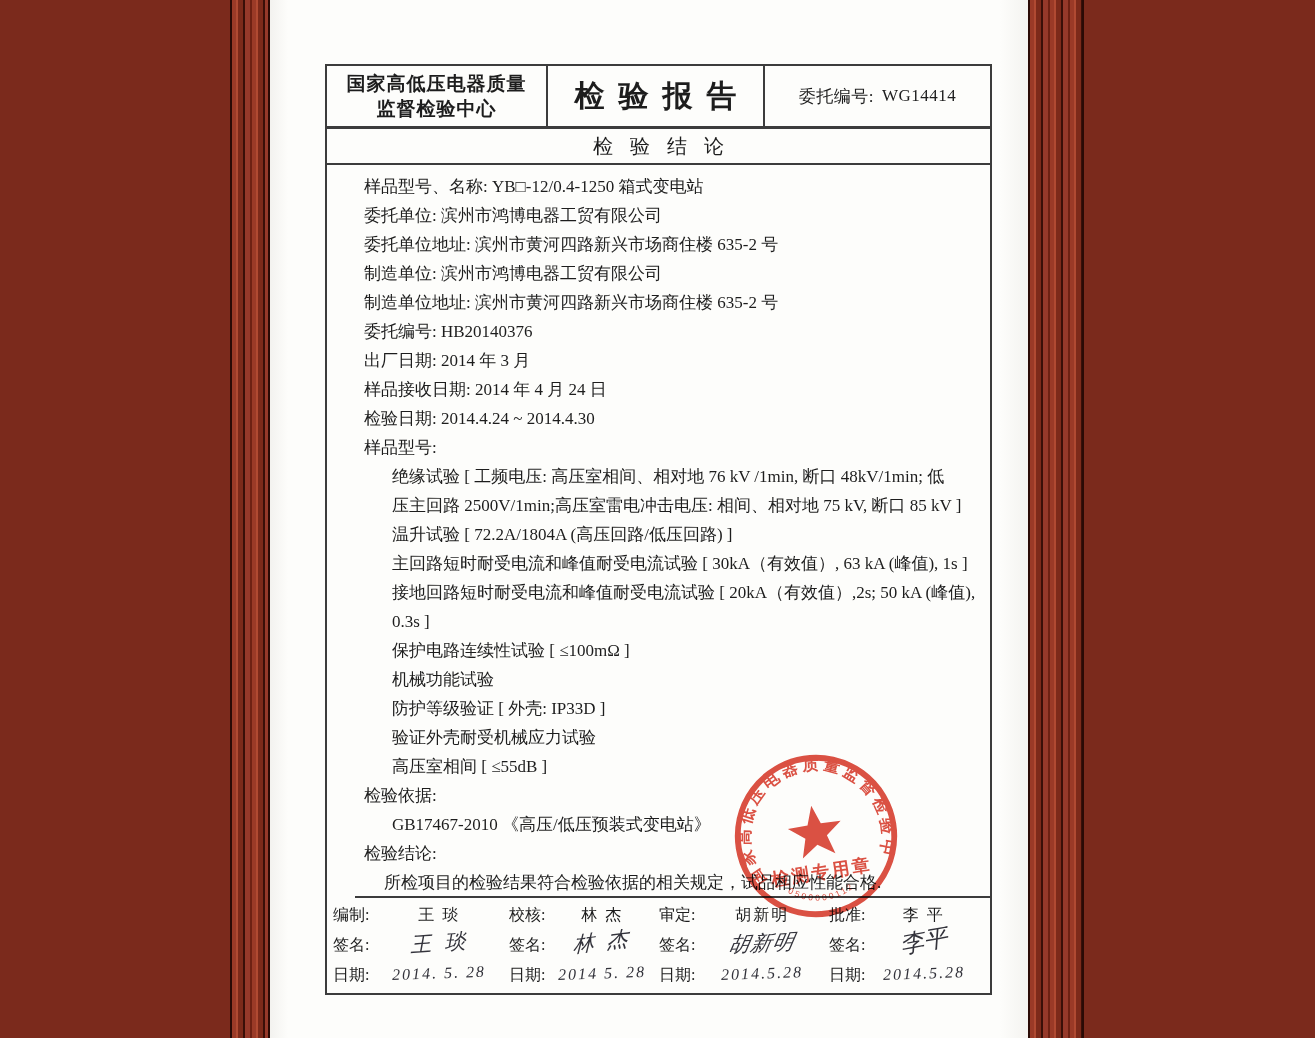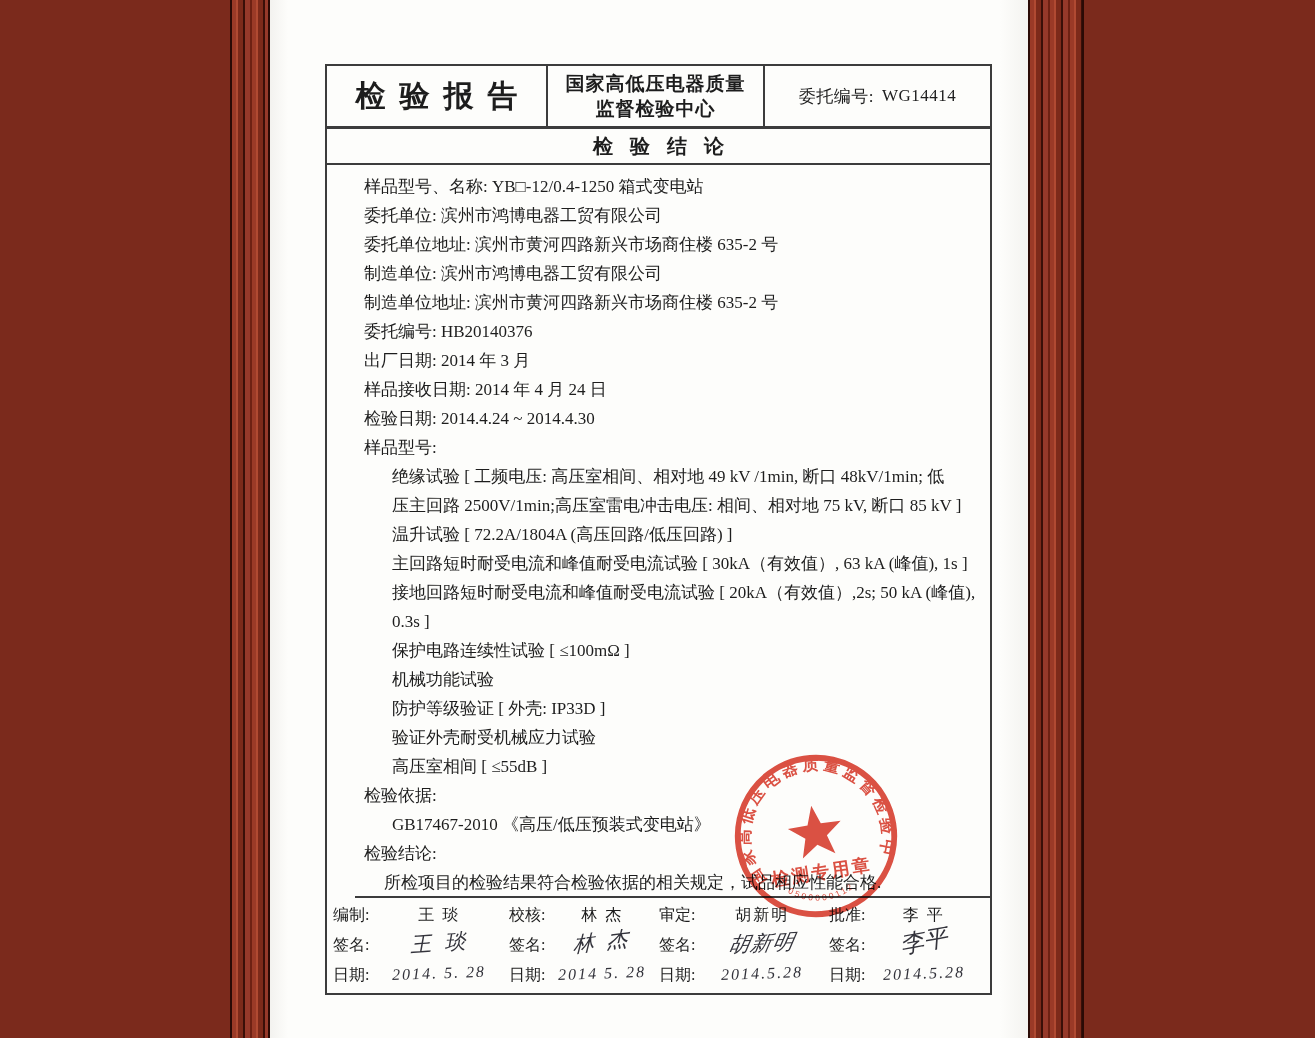--- a/index.html
+++ b/index.html
@@ -29,21 +29,21 @@
     border:2px solid #3c3c3c;color:#1d1d1d;
   }
   .hdr{display:grid;grid-template-columns:221px 217px 1fr;border-bottom:3px solid #3c3c3c;}
   .hdr-cell{min-height:60px;display:flex;flex-direction:column;justify-content:center;align-items:center;}
   .hdr-cell.org{border-right:2px solid #3c3c3c;font-size:19px;line-height:25px;letter-spacing:1px;font-weight:600;}
   .hdr-cell.title{border-right:2px solid #3c3c3c;font-size:30px;font-weight:700;letter-spacing:14px;text-indent:14px;}
   .hdr-cell.refno{font-size:17px;letter-spacing:.5px;flex-direction:row;gap:8px;}
   .sec{
     height:34px;border-bottom:2px solid #3c3c3c;
     display:flex;align-items:center;justify-content:center;
-    font-size:20px;font-weight:700;letter-spacing:17px;text-indent:17px;
+    font-size:20px;font-weight:400;letter-spacing:17px;text-indent:17px;
   }
   .bodycell{
     height:724px;overflow:hidden;border-bottom:2px solid #3c3c3c;
     padding:7px 10px 0 9px;font-size:17px;margin-left:28px;
   }
   .line{height:29px;line-height:29px;white-space:nowrap;overflow:hidden;}
   .line.ind{padding-left:28px;}
   .line.ind-sm{padding-left:20px;}
   
   .sign{
@@ -72,26 +72,26 @@
 <body>
 
 <div class="wood-strip left"></div>
 <div class="wood-strip right"></div>
 
 <div class="paper"></div>
 
 <div class="report">
 
   <div class="hdr">
-    <div class="hdr-cell title">
-      <div>检验报告</div>
-    </div>
     <div class="hdr-cell org">
       <div>国家高低压电器质量</div>
       <div>监督检验中心</div>
+    </div>
+    <div class="hdr-cell title">
+      <div>检验报告</div>
     </div>
     <div class="hdr-cell refno">
       <span>委托编号:</span>
       <span>WG14414</span>
     </div>
   </div>
 
   <div class="sec">
     <span>检验结论</span>
   </div>
@@ -100,21 +100,21 @@
     <div class="line">样品型号、名称: YB□-12/0.4-1250   箱式变电站</div>
     <div class="line">委托单位: 滨州市鸿博电器工贸有限公司</div>
     <div class="line">委托单位地址: 滨州市黄河四路新兴市场商住楼 635-2 号</div>
     <div class="line">制造单位: 滨州市鸿博电器工贸有限公司</div>
     <div class="line">制造单位地址: 滨州市黄河四路新兴市场商住楼 635-2 号</div>
     <div class="line">委托编号: HB20140376</div>
     <div class="line">出厂日期: 2014 年 3 月</div>
     <div class="line">样品接收日期: 2014 年 4 月 24 日</div>
     <div class="line">检验日期: 2014.4.24 ~ 2014.4.30</div>
     <div class="line">样品型号:</div>
-    <div class="line ind">绝缘试验 [ 工频电压: 高压室相间、相对地 49 kV /1min, 断口 48kV/1min; 低</div>
+    <div class="line ind">绝缘试验 [ 工频电压: 高压室相间、相对地 76 kV /1min, 断口 48kV/1min; 低</div>
     <div class="line ind">压主回路 2500V/1min;高压室雷电冲击电压: 相间、相对地 75 kV, 断口 85 kV ]</div>
     <div class="line ind">温升试验 [ 72.2A/1804A (高压回路/低压回路) ]</div>
     <div class="line ind">主回路短时耐受电流和峰值耐受电流试验 [ 30kA（有效值）, 63 kA (峰值), 1s ]</div>
     <div class="line ind">接地回路短时耐受电流和峰值耐受电流试验 [ 20kA（有效值）,2s; 50 kA (峰值),</div>
     <div class="line ind">0.3s ]</div>
     <div class="line ind">保护电路连续性试验 [ ≤100mΩ ]</div>
     <div class="line ind">机械功能试验</div>
     <div class="line ind">防护等级验证 [ 外壳: IP33D ]</div>
     <div class="line ind">验证外壳耐受机械应力试验</div>
     <div class="line ind">高压室相间 [ ≤55dB ]</div>

